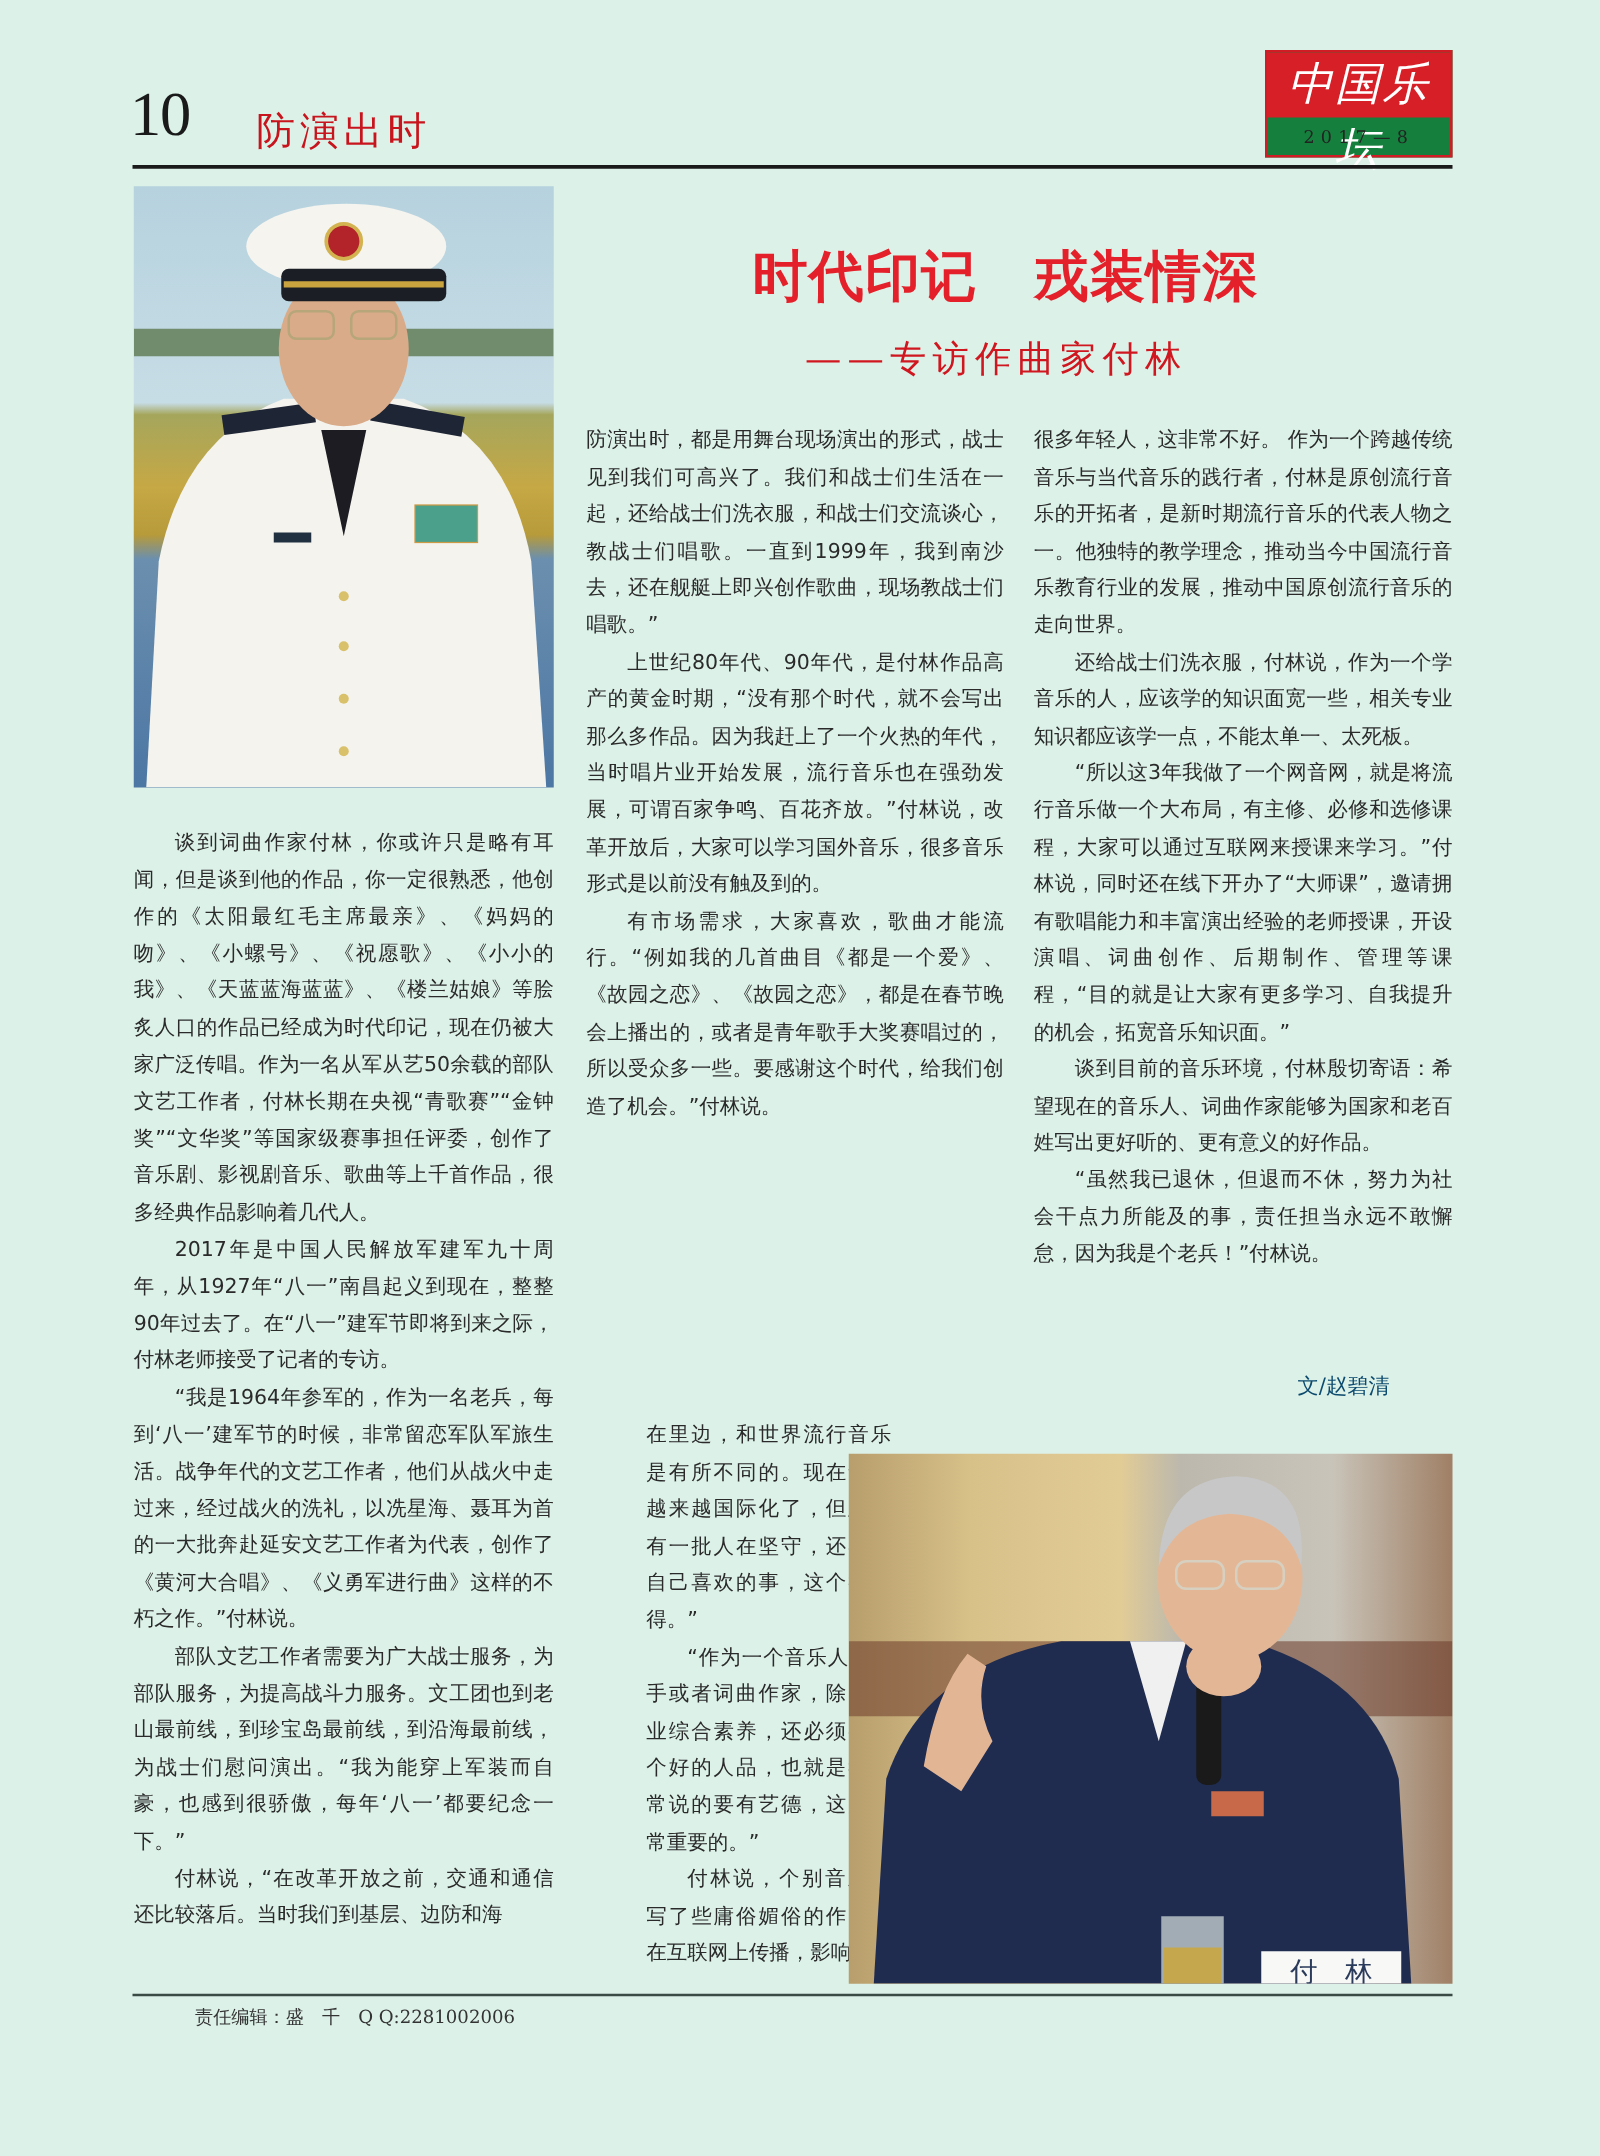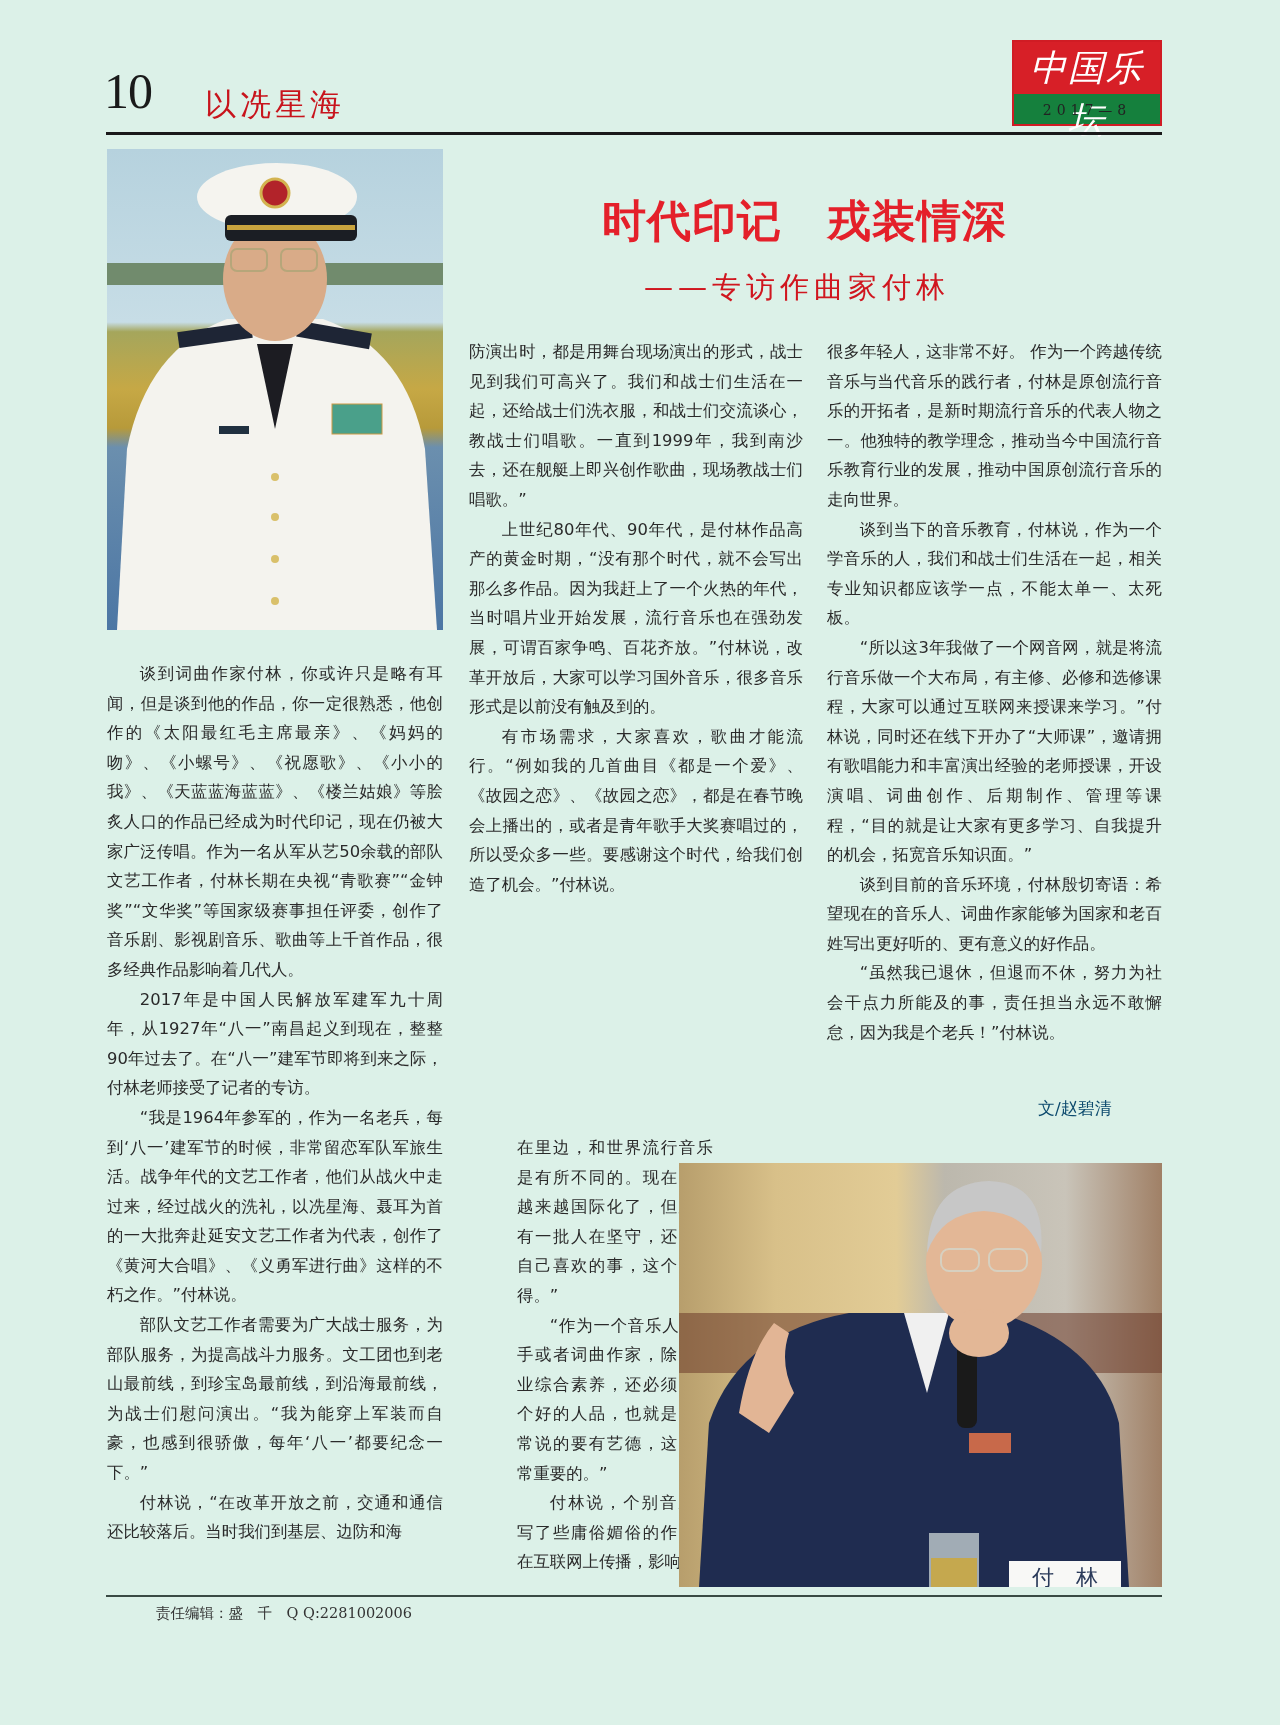--- a/index.html
+++ b/index.html
@@ -43,21 +43,21 @@
   #byline { left: 1038px; top: 1097px; font-family: "DejaVu Serif", serif; font-size: 17px; color: #0c4a6e; white-space: pre; }
 
   
   #footer-rule { left: 106px; top: 1595px; width: 1056px; height: 2px; background: #3a4a44; }
   #footer-editor { left: 156px; top: 1604px; font-family: "DejaVu Serif", serif; font-size: 14.5px; color: #333; white-space: pre; }
 </style>
 </head>
 <body>
 
 <div id="page-number" class="abs">10</div>
-<div id="section-title" class="abs">以冼星海</div>
+<div id="section-title" class="abs">防演出时</div>
 <div id="masthead" class="abs">
   <div id="masthead-logo">中国乐坛</div>
   <div id="masthead-issue">2017—8</div>
 </div>
 <div id="header-rule" class="abs"></div>
 
 <div id="photo-portrait" class="abs photo" title="付林身着白色海军礼服的肖像">
   <svg viewBox="0 0 336 481" preserveAspectRatio="none">
     <rect x="0" y="114" width="336" height="22" fill="#4f6a3a" opacity="0.7"></rect>
 
@@ -104,21 +104,21 @@
   <p>有市场需求，大家喜欢，歌曲才能流行。“例如我的几首曲目《都是一个爱》、《故园之恋》、《故园之恋》，都是在春节晚会上播出的，或者是青年歌手大奖赛唱过的，所以受众多一些。要感谢这个时代，给我们创造了机会。”付林说。</p>
 </div>
 <div id="col-2b" class="abs col">
   <p class="noindent">在里边，和世界流行音乐是有所不同的。现在音乐越来越国际化了，但总是有一批人在坚守，还在做自己喜欢的事，这个很难得。”</p>
   <p>“作为一个音乐人，歌手或者词曲作家，除了专业综合素养，还必须有一个好的人品，也就是我们常说的要有艺德，这是非常重要的。”</p>
   <p>付林说，个别音乐人写了些庸俗媚俗的作品，在互联网上传播，影响了</p>
 </div>
 
 <div id="col-3" class="abs col">
   <p class="noindent">很多年轻人，这非常不好。 作为一个跨越传统音乐与当代音乐的践行者，付林是原创流行音乐的开拓者，是新时期流行音乐的代表人物之一。他独特的教学理念，推动当今中国流行音乐教育行业的发展，推动中国原创流行音乐的走向世界。</p>
-  <p>谈到当下的音乐教育，付林说，作为一个学音乐的人，我们和战士们生活在一起，相关专业知识都应该学一点，不能太单一、太死板。</p>
+  <p>还给战士们洗衣服，付林说，作为一个学音乐的人，应该学的知识面宽一些，相关专业知识都应该学一点，不能太单一、太死板。</p>
   <p>“所以这3年我做了一个网音网，就是将流行音乐做一个大布局，有主修、必修和选修课程，大家可以通过互联网来授课来学习。”付林说，同时还在线下开办了“大师课”，邀请拥有歌唱能力和丰富演出经验的老师授课，开设演唱、词曲创作、后期制作、管理等课程，“目的就是让大家有更多学习、自我提升的机会，拓宽音乐知识面。”</p>
   <p>谈到目前的音乐环境，付林殷切寄语：希望现在的音乐人、词曲作家能够为国家和老百姓写出更好听的、更有意义的好作品。</p>
   <p>“虽然我已退休，但退而不休，努力为社会干点力所能及的事，责任担当永远不敢懈怠，因为我是个老兵！”付林说。</p>
 </div>
 
 <div id="byline" class="abs">文/赵碧清</div>
 
 <div id="photo-meeting" class="abs photo">
   <svg viewBox="0 0 483 424" preserveAspectRatio="none">
     <rect x="0" y="150" width="483" height="60" fill="#6b3b2a" opacity="0.55"></rect>

